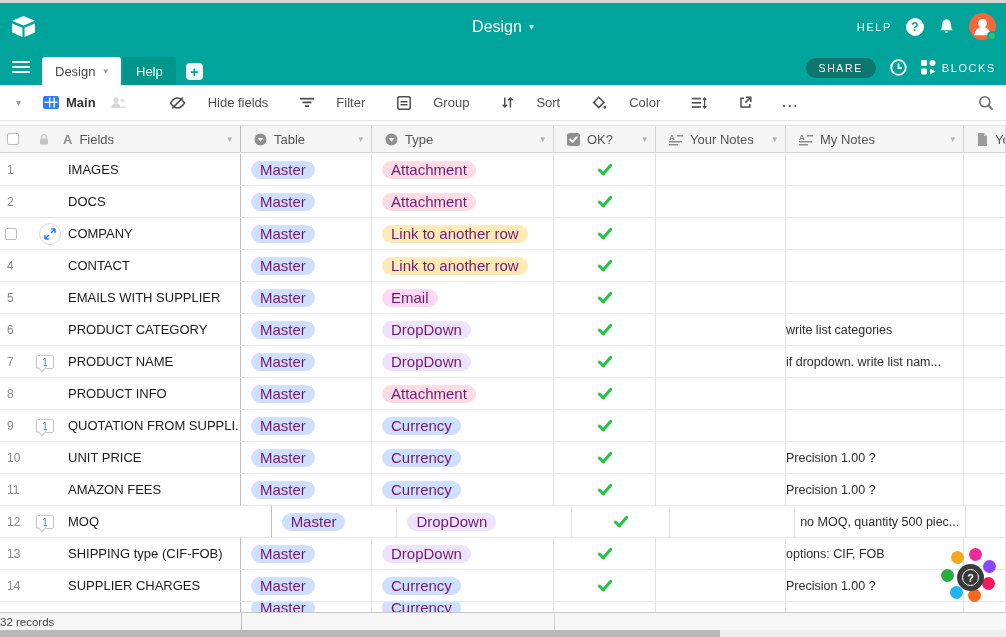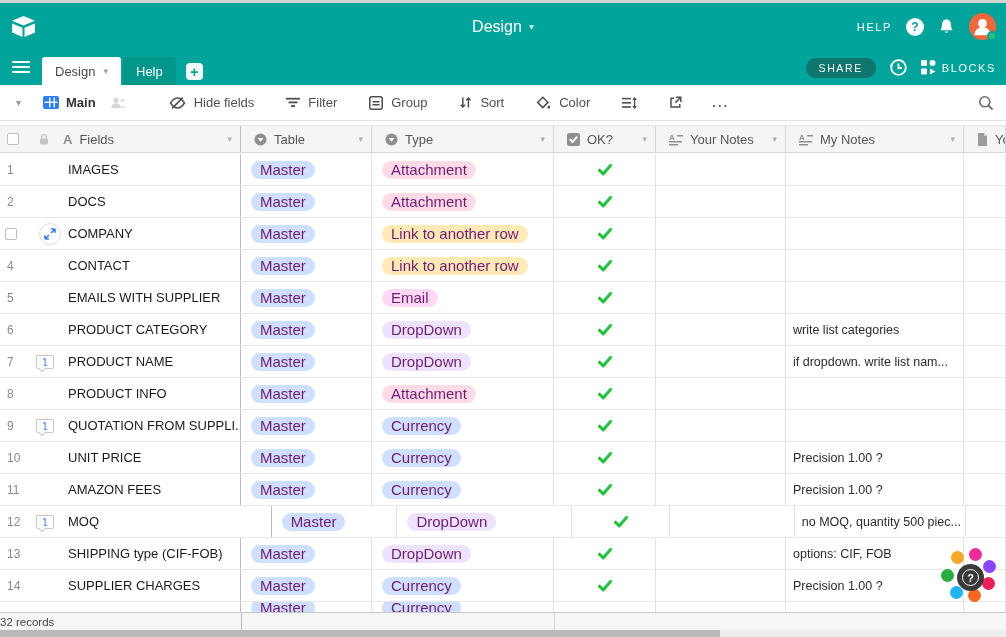--- a/index.html
+++ b/index.html
@@ -30,21 +30,21 @@
   .tab.active { background:#fff; color:#4a4a4a; }
   .tab.active .tab-caret { margin-left:8px; font-size:9px; color:#9a9a9a; }
   .tab.inactive { background:#00968c; color:#fff; margin-left:2px; }
   .add-tab { margin-left:10px; margin-bottom:5px; width:17px; height:17px; border-radius:4px; background:rgba(255,255,255,.95); color:#00a49b; font-size:14px; font-weight:bold; display:flex; align-items:center; justify-content:center; line-height:1; }
   #tabbar-right { position:absolute; right:10px; top:0; height:35px; display:flex; align-items:center; gap:13px; }
   .share-pill { background:#0f766e; color:#fff; font-size:10.5px; letter-spacing:1.6px; padding:4px 13px; border-radius:11px; }
   .blocks-wrap { display:flex; align-items:center; gap:6px; color:#fff; font-size:11px; letter-spacing:1.6px; }
 
   
   #toolbar { position:absolute; top:85px; left:0; width:1006px; height:36px; background:#fff; border-bottom:1px solid #e2e2e2; display:flex; align-items:center; color:#4f4f4f; font-size:13px; }
-  .tb-item { display:flex; align-items:center; gap:8px; cursor:pointer; }
+  .tb-item { display:flex; align-items:center; gap:22px; cursor:pointer; }
   #view-caret { margin-left:16px; font-size:10px; color:#9a9a9a; }
   #view-grid-icon { margin-left:22px; }
   #view-name { margin-left:7px; font-weight:bold; color:#333; }
   #view-people { margin-left:14px; opacity:.85; }
   .tb-gap1 { margin-left:42px; }
   .tb-gap { margin-left:32px; }
   #tb-ellipsis { margin-left:30px; letter-spacing:2px; font-weight:bold; color:#5f5f5f; }
   #tb-search { position:absolute; right:12px; }
 
   
@@ -64,21 +64,21 @@
   .gcell { height:100%; border-right:1px solid #e2e2e2; display:flex; align-items:center; position:relative; overflow:hidden; }
   .gcell.c0 { border-right:1px solid #bdbdbd; }
   .rownum { position:absolute; left:7px; font-size:12px; color:#8a8a8a; }
   .rowcheck { position:absolute; left:5px; width:12px; height:12px; border:1px solid #bdbdbd; border-radius:2px; background:#fff; }
   .expand-btn { position:absolute; left:39px; width:22px; height:22px; border:1px solid #ddd; border-radius:50%; background:#fff; display:flex; align-items:center; justify-content:center; }
   .comment-bubble { position:absolute; left:36px; width:18px; height:14px; border:1px solid #c6c6c6; border-radius:2px; background:#fff; color:#2d7ff9; font-size:10.5px; text-align:center; line-height:13px; }
   .comment-bubble::after { content:""; position:absolute; left:2px; bottom:-3.5px; width:5px; height:5px; background:#fff; border-left:1px solid #c6c6c6; border-bottom:1px solid #c6c6c6; transform:rotate(-45deg); }
   .fieldname { position:absolute; left:68px; font-size:13px; color:#1a1a1a; white-space:nowrap; }
   .pill { margin-left:10px; height:18px; line-height:18px; padding:0 9px; border-radius:9px; font-size:15px; color:#701a75; white-space:nowrap; }
   .okwrap { width:100%; display:flex; justify-content:center; }
-  .notetext { margin-left:7px; font-size:12.5px; color:#2b2b2b; white-space:nowrap; }
+  .notetext { font-size:12.5px; color:#2b2b2b; white-space:nowrap; }
 
   
   #footer { position:absolute; top:612px; left:0; width:1006px; height:18px; background:#f6f6f6; border-top:1px solid #c9c9c9; display:flex; align-items:center; }
   #record-count { margin-left:0; font-size:11.5px; color:#444; }
   .fsep { position:absolute; top:0; width:1px; height:18px; background:#d4d4d4; }
   .fsep.s1 { left:241px; background:#bdbdbd; }
   .fsep.s2 { left:554px; }
 
   
   #hscroll { position:absolute; top:630px; left:0; width:1006px; height:7px; background:#ededed; }
@@ -604,21 +604,21 @@
           <span class="pill" style="background:#ede3fe">DropDown</span>
         </div>
         <div class="gcell c3" style="width: 102px;">
           <span class="okwrap">
             <svg width="14" height="12" viewBox="0 0 14 12">
               <path d="M1.5 6.2 L5.2 10 L12.5 1.5" stroke="#1fc63c" stroke-width="3" fill="none" stroke-linecap="round" stroke-linejoin="round"></path>
             </svg>
           </span>
         </div>
         <div class="gcell c4" style="width: 130px;"></div>
-        <div class="gcell c5" style="width: 178px;">
+        <div class="gcell c5" style="width: 178px; justify-content: center;">
           <span class="notetext">no MOQ, quantity 500 piec...</span>
         </div>
         <div class="gcell c6" style="width: 42px;"></div>
       </div>
       <div class="grow">
         <div class="gcell c0" style="width: 241px;">
           <span class="rownum">13</span>
           <span class="fieldname">SHIPPING type (CIF-FOB)</span>
         </div>
         <div class="gcell c1" style="width: 131px;">

